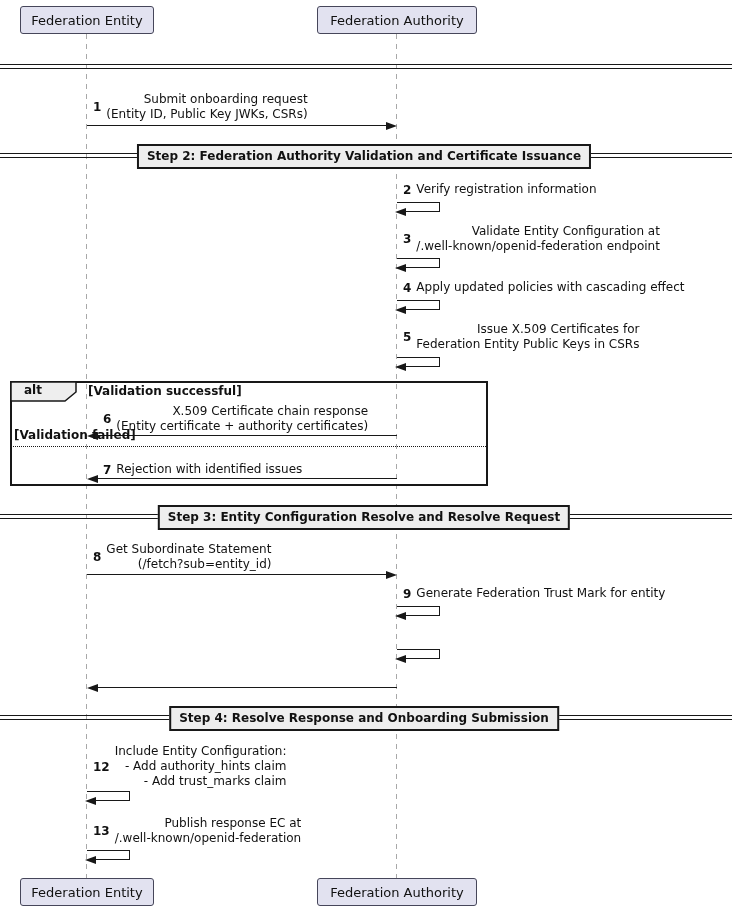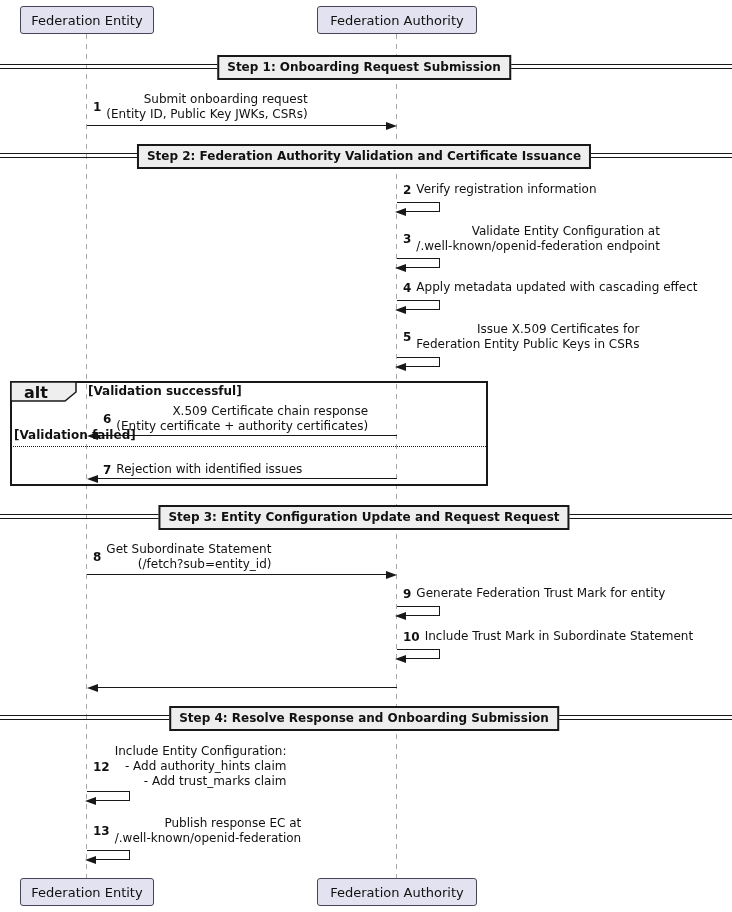--- a/index.html
+++ b/index.html
@@ -31,40 +31,39 @@
   .vline{position:absolute;width:1.4px;background:#181818;z-index:4;}
   .ah-r{position:absolute;width:0;height:0;border-top:4px solid transparent;
         border-bottom:4px solid transparent;border-left:11px solid #181818;z-index:4;}
   .ah-l{position:absolute;width:0;height:0;border-top:4px solid transparent;
         border-bottom:4px solid transparent;border-right:11px solid #181818;z-index:4;}
   .altframe{position:absolute;left:10px;top:381px;width:478px;height:105px;
         border:2px solid #181818;box-sizing:border-box;z-index:2;}
   .altdiv{position:absolute;left:10px;top:446px;width:478px;height:0;
         border-top:1.5px dotted #181818;z-index:2;}
   .guard{position:absolute;font-size:12px;font-weight:bold;z-index:4;white-space:nowrap;}
-  .altlabel{position:absolute;font-size:16px;font-weight:bold;z-index:4;}
+  .altlabel{position:absolute;font-size:12px;font-weight:bold;z-index:4;}
 </style>
 </head>
 <body>
 
 <div id="canvas">
 
   <div class="lifeline" style="left:86px;"></div>
   <div class="lifeline" style="left:396px;"></div>
 
   <div class="pbox" style="left:20px;top:6px;width:134px;">
       <span>Federation Entity</span>
     </div>
   <div class="pbox" style="left:317px;top:6px;width:160px;">
       <span>Federation Authority</span>
     </div>
 
   <div class="divline" style="top:64px;"></div>
   <div class="divline" style="top:68px;"></div>
-  <div class="divbox" style="top:55px;"><span>Step 1: Onboarding Request Submission</span></div>
 
   <div class="msg" style="left:93px;top:92px;">
     <span class="num">1</span>
     <span class="txt">Submit onboarding request
 (Entity ID, Public Key JWKs, CSRs)</span>
   </div>
   <div class="hline" style="left:87px;top:125px;width:301px;"></div>
   <div class="ah-r" style="left:386px;top:122px;"></div>
 
   <div class="divline" style="top:153px;"></div>
@@ -85,21 +84,21 @@
     <span class="txt">Validate Entity Configuration at
 /.well-known/openid-federation endpoint</span>
   </div>
   <div class="hline" style="left:397px;top:258px;width:43px;"></div>
   <div class="vline" style="left:439px;top:258px;height:10px;"></div>
   <div class="hline" style="left:405px;top:267px;width:35px;"></div>
   <div class="ah-l" style="left:395px;top:264px;"></div>
 
   <div class="msg" style="left:403px;top:280px;">
     <span class="num">4</span>
-    <span class="txt">Apply metadata updated with cascading effect</span>
+    <span class="txt">Apply updated policies with cascading effect</span>
   </div>
   <div class="hline" style="left:397px;top:300px;width:43px;"></div>
   <div class="vline" style="left:439px;top:300px;height:10px;"></div>
   <div class="hline" style="left:405px;top:309px;width:35px;"></div>
   <div class="ah-l" style="left:395px;top:306px;"></div>
 
   <div class="msg" style="left:403px;top:322px;">
     <span class="num">5</span>
     <span class="txt">Issue X.509 Certificates for
 Federation Entity Public Keys in CSRs</span>
@@ -129,43 +128,39 @@
 
   <div class="msg" style="left:103px;top:462px;">
     <span class="num">7</span>
     <span class="txt">Rejection with identified issues</span>
   </div>
   <div class="hline" style="left:96px;top:478px;width:301px;"></div>
   <div class="ah-l" style="left:87px;top:475px;"></div>
 
   <div class="divline" style="top:514px;"></div>
   <div class="divline" style="top:518px;"></div>
-  <div class="divbox" style="top:505px;"><span>Step 3: Entity Configuration Update and Request Request</span></div>
+  <div class="divbox" style="top:505px;"><span>Step 3: Entity Configuration Resolve and Resolve Request</span></div>
 
   <div class="msg" style="left:93px;top:542px;">
     <span class="num">8</span>
     <span class="txt">Get Subordinate Statement
 (/fetch?sub=entity_id)</span>
   </div>
   <div class="hline" style="left:87px;top:574px;width:301px;"></div>
   <div class="ah-r" style="left:386px;top:571px;"></div>
 
   <div class="msg" style="left:403px;top:586px;">
     <span class="num">9</span>
     <span class="txt">Generate Federation Trust Mark for entity</span>
   </div>
   <div class="hline" style="left:397px;top:606px;width:43px;"></div>
   <div class="vline" style="left:439px;top:606px;height:10px;"></div>
   <div class="hline" style="left:405px;top:615px;width:35px;"></div>
   <div class="ah-l" style="left:395px;top:612px;"></div>
 
-  <div class="msg" style="left:403px;top:629px;">
-    <span class="num">10</span>
-    <span class="txt">Include Trust Mark in Subordinate Statement</span>
-  </div>
   <div class="hline" style="left:397px;top:649px;width:43px;"></div>
   <div class="vline" style="left:439px;top:649px;height:10px;"></div>
   <div class="hline" style="left:405px;top:658px;width:35px;"></div>
   <div class="ah-l" style="left:395px;top:655px;"></div>
 
   <div class="hline" style="left:96px;top:687px;width:301px;"></div>
   <div class="ah-l" style="left:87px;top:684px;"></div>
 
   <div class="divline" style="top:715px;"></div>
   <div class="divline" style="top:719px;"></div>

